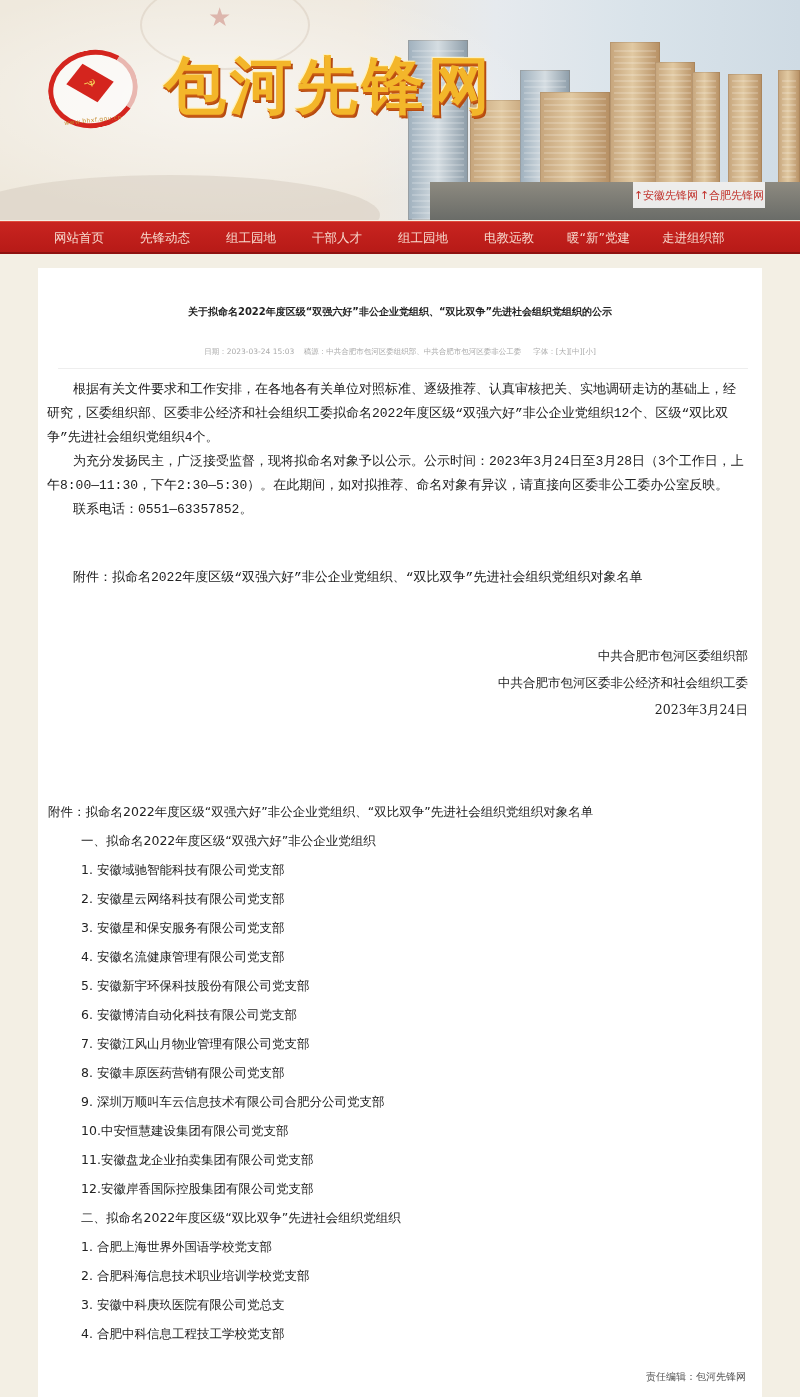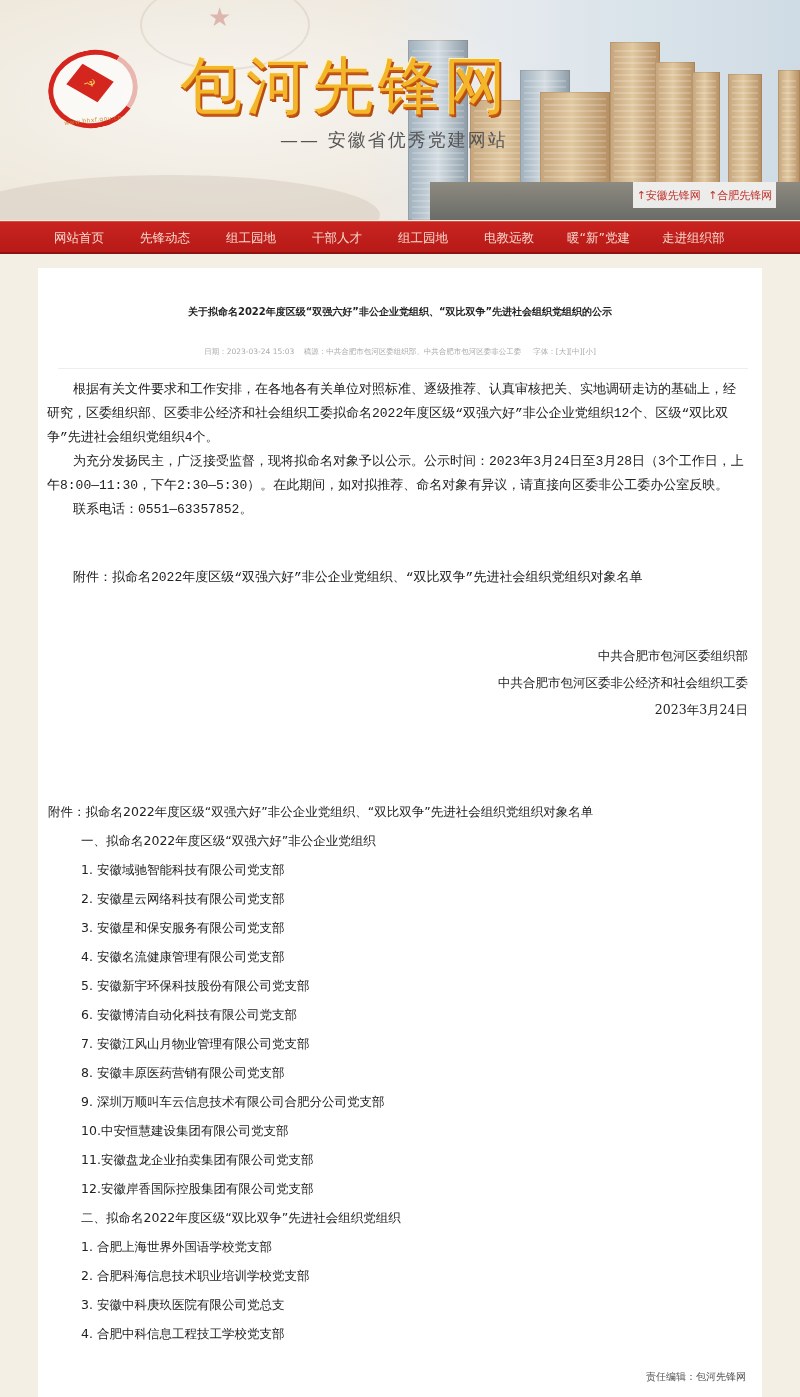--- a/index.html
+++ b/index.html
@@ -54,32 +54,32 @@
   .logo-flag {
     position: absolute; left: 72px; top: 70px; width: 36px; height: 26px;
     background: #d4251e; transform: rotate(30deg) skewX(-8deg);
     color: #f6d25a; font-size: 12px; text-align: center; line-height: 26px;
   }
   .logo-url {
     position: absolute; left: 64px; top: 116px; font-size: 6px; color: #c48a2c;
     transform: rotate(-6deg); letter-spacing: 0.5px;
   }
   .site-title {
-    position: absolute; left: 180px; top: 48px;
-    font-family: "DejaVu Sans", sans-serif; font-weight: normal;
+    position: absolute; left: 164px; top: 48px;
+    font-family: "DejaVu Sans", sans-serif; font-weight: bold;
     font-size: 62px; letter-spacing: 4px; line-height: 76px;
     color: #f3b62a;
     text-shadow: 0 2px 0 #c85a14, 2px 3px 0 #b64b10, 0 0 2px #fff3c4, -1px -1px 0 #fff1b8;
   }
   .site-subtitle {
     position: absolute; left: 280px; top: 128px;
     font-size: 18px; color: #555; letter-spacing: 2px;
   }
   .quick-links {
-    position: absolute; left: 633px; top: 182px; width: 143px; height: 26px;
+    position: absolute; left: 633px; top: 182px; width: 132px; height: 26px;
     background: rgba(255,255,255,0.85);
     display: flex; align-items: center; justify-content: space-around;
     font-size: 11px; color: #c0302a;
   }
   .quick-links span { cursor: pointer; }
   
   .nav {
     position: absolute; left: 0; top: 221px; width: 800px; height: 33px;
     background: linear-gradient(180deg, #c82420 0%, #b71a17 100%);
     border-top: 1px solid #e04a3c; border-bottom: 2px solid #8e1210;
@@ -151,21 +151,20 @@
   <div class="building" style="left:692px;width:28px;height:148px;"></div>
   <div class="building" style="left:728px;width:34px;height:146px;"></div>
   <div class="building" style="left:778px;width:22px;height:150px;"></div>
   <div class="ground"></div>
 
   <div class="logo-circle"></div>
   <div class="logo-flag">☭</div>
   <div class="logo-url">www.bhxf.gov.cn</div>
 
   <div class="site-title">包河先锋网</div>
-  <div class="site-subtitle">—— 安徽省优秀党建网站</div>
 
   <div class="quick-links">
     <span>↑安徽先锋网</span>
     <span>↑合肥先锋网</span>
   </div>
 </div>
 
 <div class="nav">
   <div class="nav-item" style="left:54px">网站首页</div>
   <div class="nav-item" style="left:140px">先锋动态</div>

